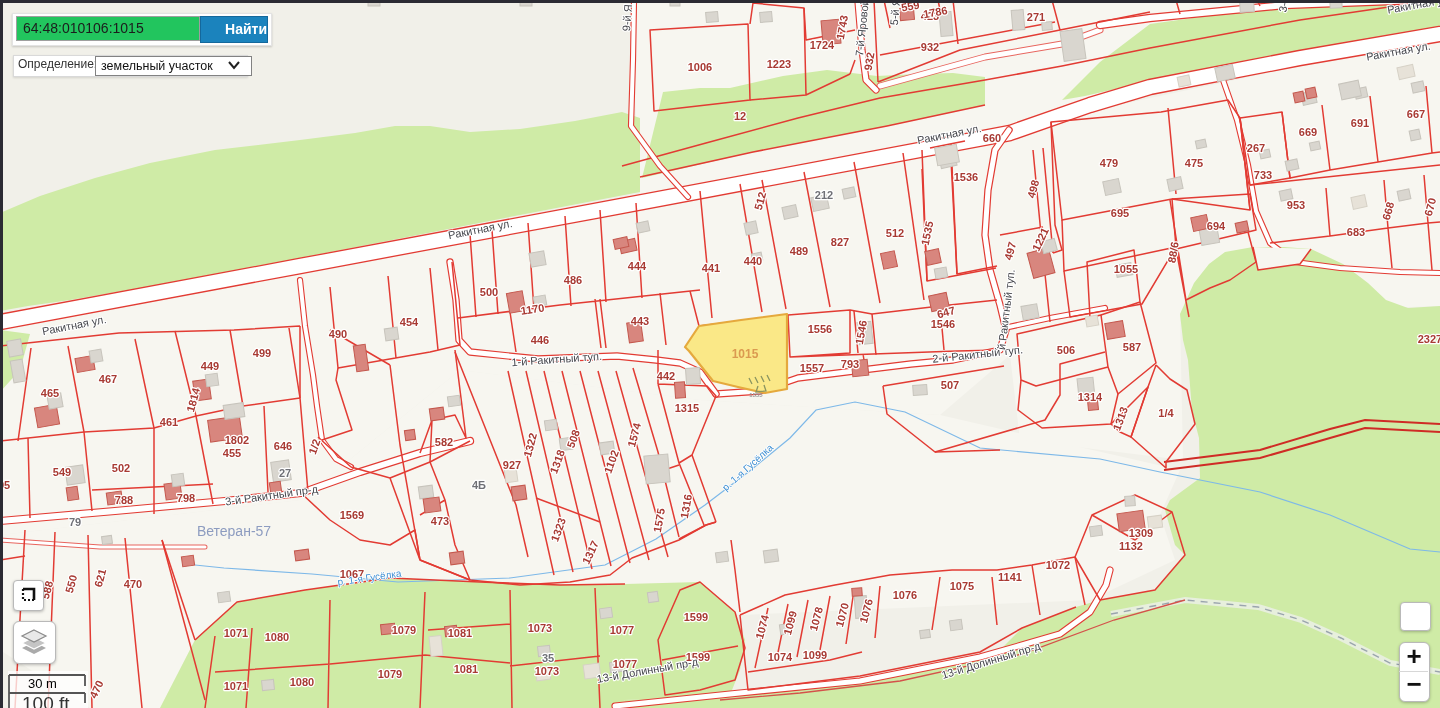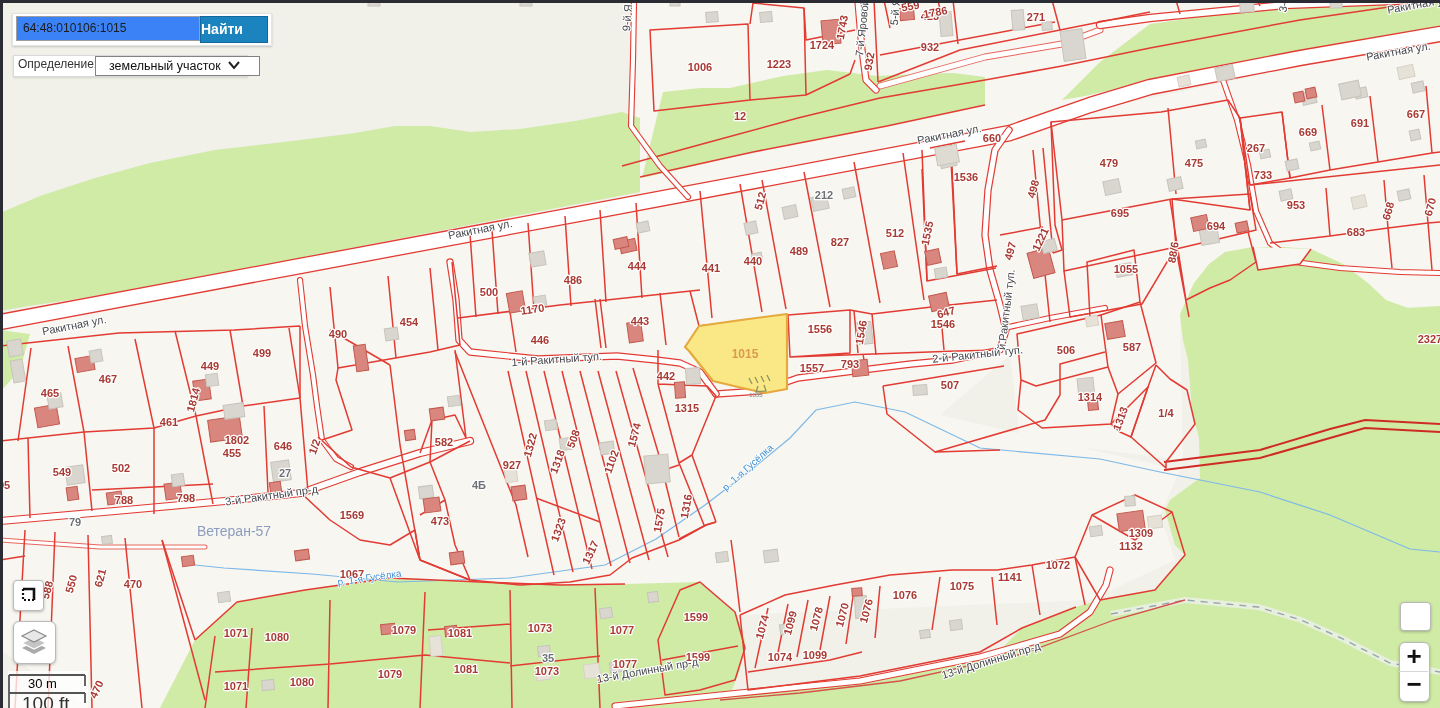--- a/index.html
+++ b/index.html
@@ -750,29 +750,29 @@
 <text x="370" y="581" font-size="10" font-weight="400" fill="#3f8fd2" stroke="#ffffff" stroke-width="1.6" paint-order="stroke" stroke-linejoin="round" text-anchor="middle" transform="rotate(-8 370 581)">р. 1-я Гусёлка</text>
 </g>
 </svg>
 
 <div style="position:absolute;left:0;top:0;width:1440px;height:3px;background:#2b2b33"></div>
 
 <div style="position:absolute;left:0;top:0;width:3px;height:708px;background:#2b2b33"></div>
 
 <div style="position:absolute;left:12px;top:13px;width:258px;height:31px;background:#fff;border:1px solid #e3e3e3;box-shadow:0 1px 2px rgba(0,0,0,.18)"></div>
 
-<div style="position:absolute;left:16px;top:16px;width:176px;height:23px;background:#3b82f6;border:1px solid #9f9f9f;font-size:12px;color:#1c1c1c;line-height:23px;padding-left:6px">64:48:010106:1015</div>
-
-<div style="position:absolute;left:200px;top:16px;width:66px;height:25px;background:#1b83bd;border:1px solid #14689c;color:#fff;font-size:14px;font-weight:700;text-align:left;line-height:25px">Найти</div>
+<div style="position:absolute;left:16px;top:16px;width:176px;height:23px;background:#22c55e;border:1px solid #9f9f9f;font-size:14px;color:#1c1c1c;line-height:23px;padding-left:6px">64:48:010106:1015</div>
+
+<div style="position:absolute;left:200px;top:16px;width:66px;height:25px;background:#1b83bd;border:1px solid #14689c;color:#fff;font-size:14px;font-weight:700;text-align:right;line-height:25px">Найти</div>
 
 <div style="position:absolute;left:13px;top:55px;width:233px;height:20px;background:#fff;border:1px solid #d9d9d9;box-shadow:0 1px 2px rgba(0,0,0,.12)"></div>
 
 <div style="position:absolute;left:18px;top:57px;font-size:12px;color:#333">Определение:</div>
 
-<div style="position:absolute;left:95px;top:56px;width:150px;height:18px;background:#fff;border:1px solid #828282;font-size:12.5px;color:#111;line-height:18px;padding-left:13px">земельный участок</div>
+<div style="position:absolute;left:95px;top:56px;width:150px;height:18px;background:#fff;border:1px solid #828282;font-size:12.5px;color:#111;line-height:18px;padding-left:5px">земельный участок</div>
 
 <svg style="position:absolute;left:228px;top:60px" width="12" height="10">
     <path d="M1,2 L6,8 L11,2" fill="none" stroke="#222" stroke-width="2"></path>
   </svg>
 
 <div class="btn" style="left:13px;top:580px;width:29px;height:29px"></div>
 <svg style="position:absolute;left:19px;top:586px" width="18" height="18">
     <path d="M4,3 H15 V14" fill="none" stroke="#111" stroke-width="2.6"></path>
     <path d="M4,3 V14 H15" fill="none" stroke="#111" stroke-width="2.2" stroke-dasharray="2 2"></path>
   </svg>

